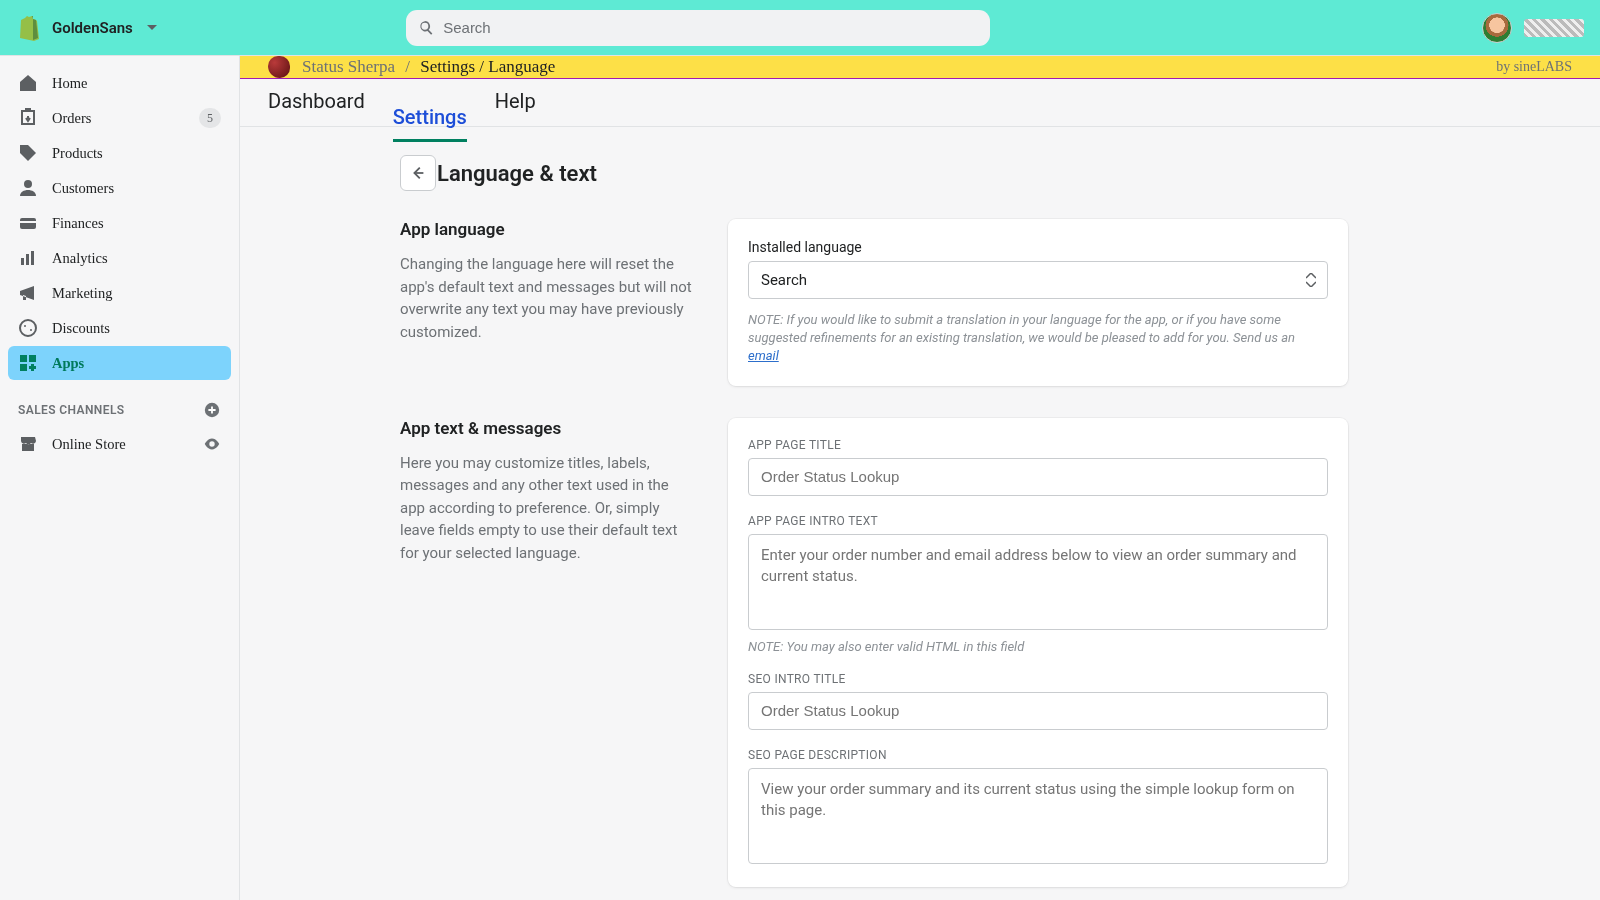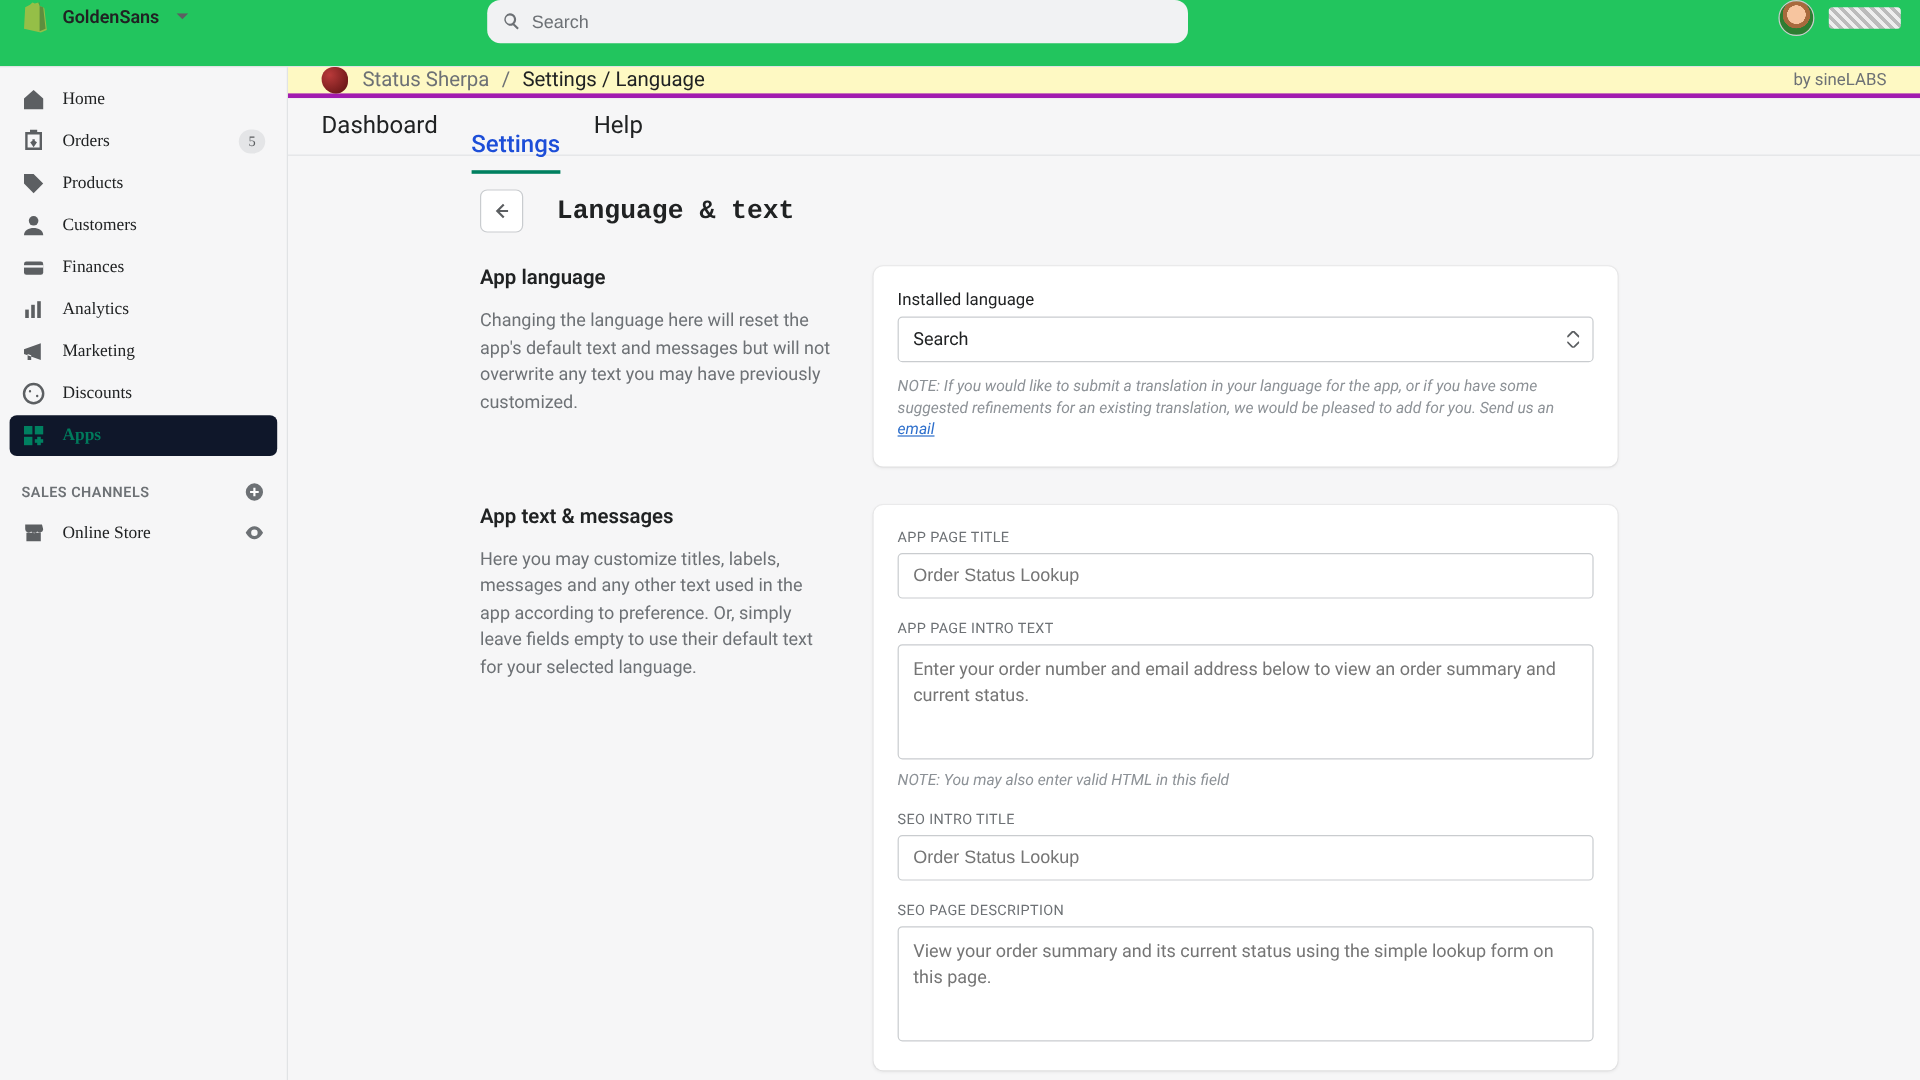--- a/index.html
+++ b/index.html
@@ -9,24 +9,24 @@
   color: #202223;
   background: #f6f6f7;
   width: 1600px;
   height: 900px;
   overflow: hidden;
 }
 
 
 .topbar {
   height: 56px;
-  background: #22c55e;
+  background: #5eead4;
   border-bottom: 1px solid #e1e3e5;
   display: flex;
-  align-items: flex-start;
+  align-items: center;
   padding: 0 16px;
 }
 .logo-block { display: flex; align-items: center; gap: 10px; width: 390px;}
 .shopify-logo {
   width: 26px; height: 28px;
 }
 .store-name { font-weight: 600; font-size: 15px; color:#202223; }
 .caret { margin-left:4px; display:inline-block; }
 .search-wrap {
   flex: 0 0 auto;
@@ -70,21 +70,21 @@
   display: flex; align-items: center;
   padding: 7px 10px;
   border-radius: 6px;
   color: #202223;
   font-weight: 500;
   font-size: 14.5px;
   cursor: pointer;
   margin-bottom: 1px;
   font-family: Liberation Serif, serif;
 }
-.nav-item.active { background: #0f172a; color: #008060; }
+.nav-item.active { background: #7dd3fc; color: #008060; }
 .nav-item.active .nav-label { color: #007a5c; font-weight:600; }
 .nav-item.active .nav-icon { fill:#008060; }
 .nav-icon {
   width: 20px; height: 20px; margin-right: 14px;
   fill: #5c5f62; flex-shrink:0;
   position:relative;
 }
 .nav-badge {
   margin-left: auto;
   background: #e4e5e7;
@@ -112,22 +112,23 @@
   flex: 1;
   display: flex;
   flex-direction: column;
   overflow-y: auto;
 }
 .app-header {
   height: 56px;
   display: flex;
   align-items: center;
   padding: 0 28px;
-  border-bottom: 4px solid #a21caf;
-  background:#fef9c3;
+  border-bottom: 1px solid #a21caf;
+  background:#fde047;
+  font-family:Liberation Serif, serif;
 }
 .app-logo {
   width: 22px; height: 22px;
   background: radial-gradient(circle at 30% 30%, #b93a3a, #5a1010);
   border-radius: 50% 50% 50% 60%;
   margin-right: 12px;
 }
 .breadcrumb { font-size: 17px; color:#6d7175; }
 .breadcrumb .slash { margin: 0 6px; color:#6d7175; }
 .breadcrumb .current { color:#202223; }
@@ -147,23 +148,22 @@
   display: flex; align-items:center;
   font-size: 20px;
   color:#202223;
   border-bottom: 3px solid transparent;
   cursor:pointer;
 }
 .tab.active { color:#1d4ed8; border-bottom-color:#008060; font-weight:500;margin-top:32px; }
 
 .content { padding: 28px 36px 40px 36px; }
 .page-title-row {
-  display:flex; align-items:center; gap:28px; margin-bottom:28px;
+  display:flex; align-items:center; gap:1px; margin-bottom:28px;
   margin-left: 124px;
-  font-family: Liberation Mono, monospace;
 }
 .back-btn {
   width: 36px; height: 36px;
   border: 1px solid #c9cccf;
   border-radius: 6px;
   background: #fff;
   display:flex; align-items:center; justify-content:center;
   cursor:pointer;
 }
 .page-title { font-size: 22px; font-weight: 600; }

